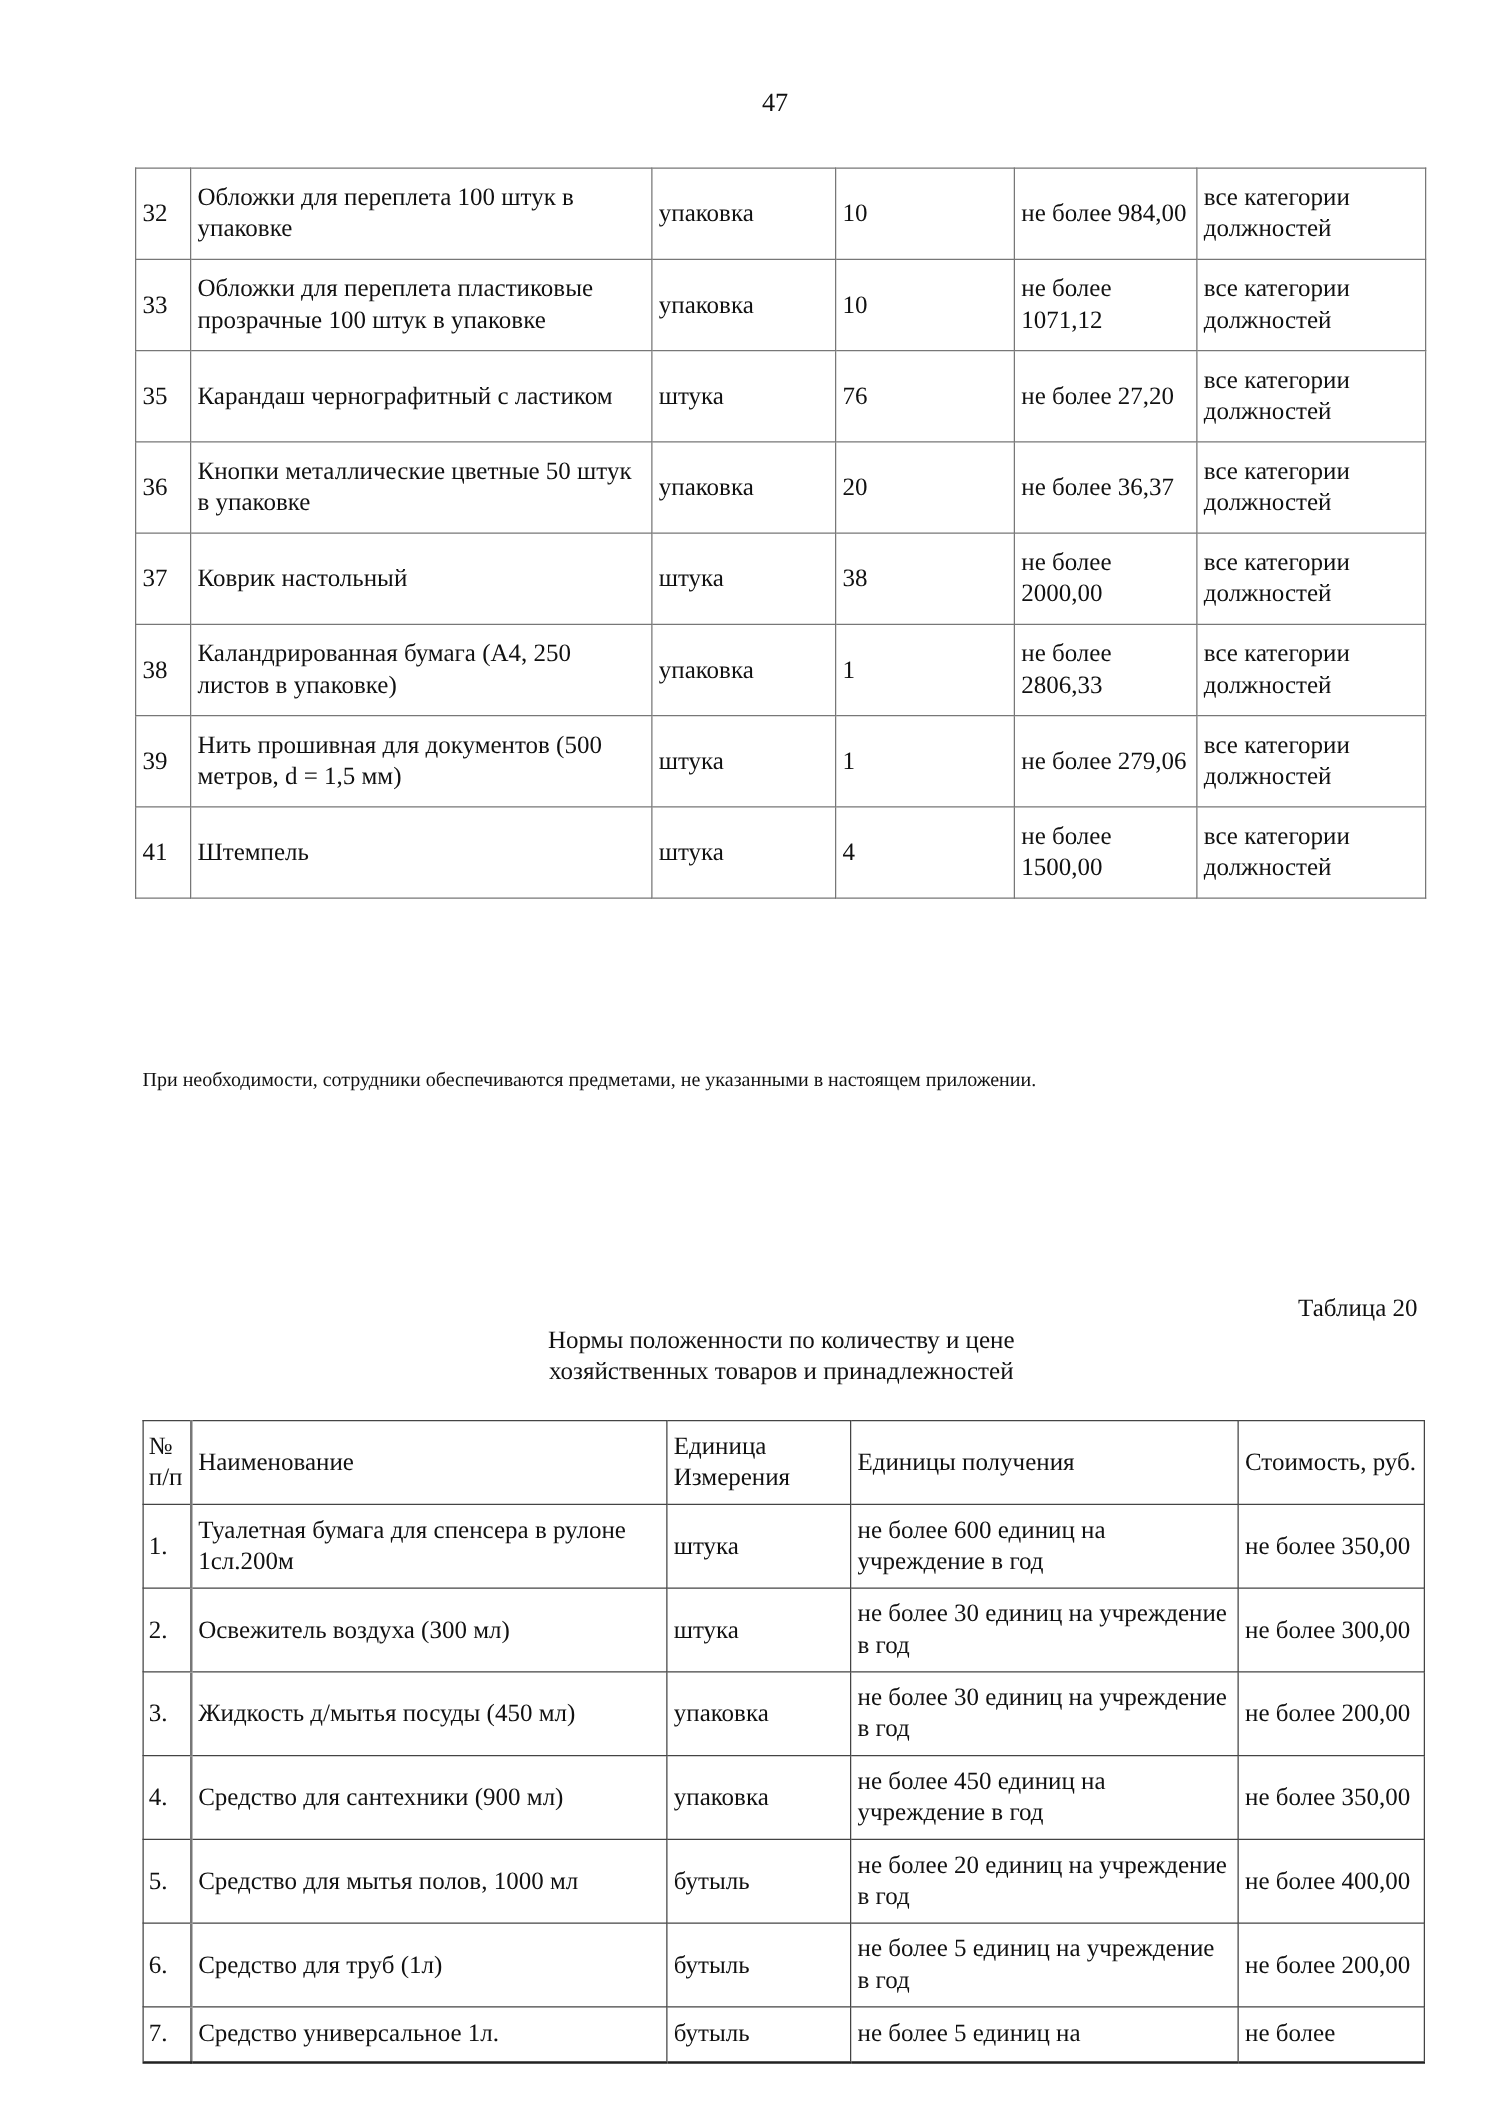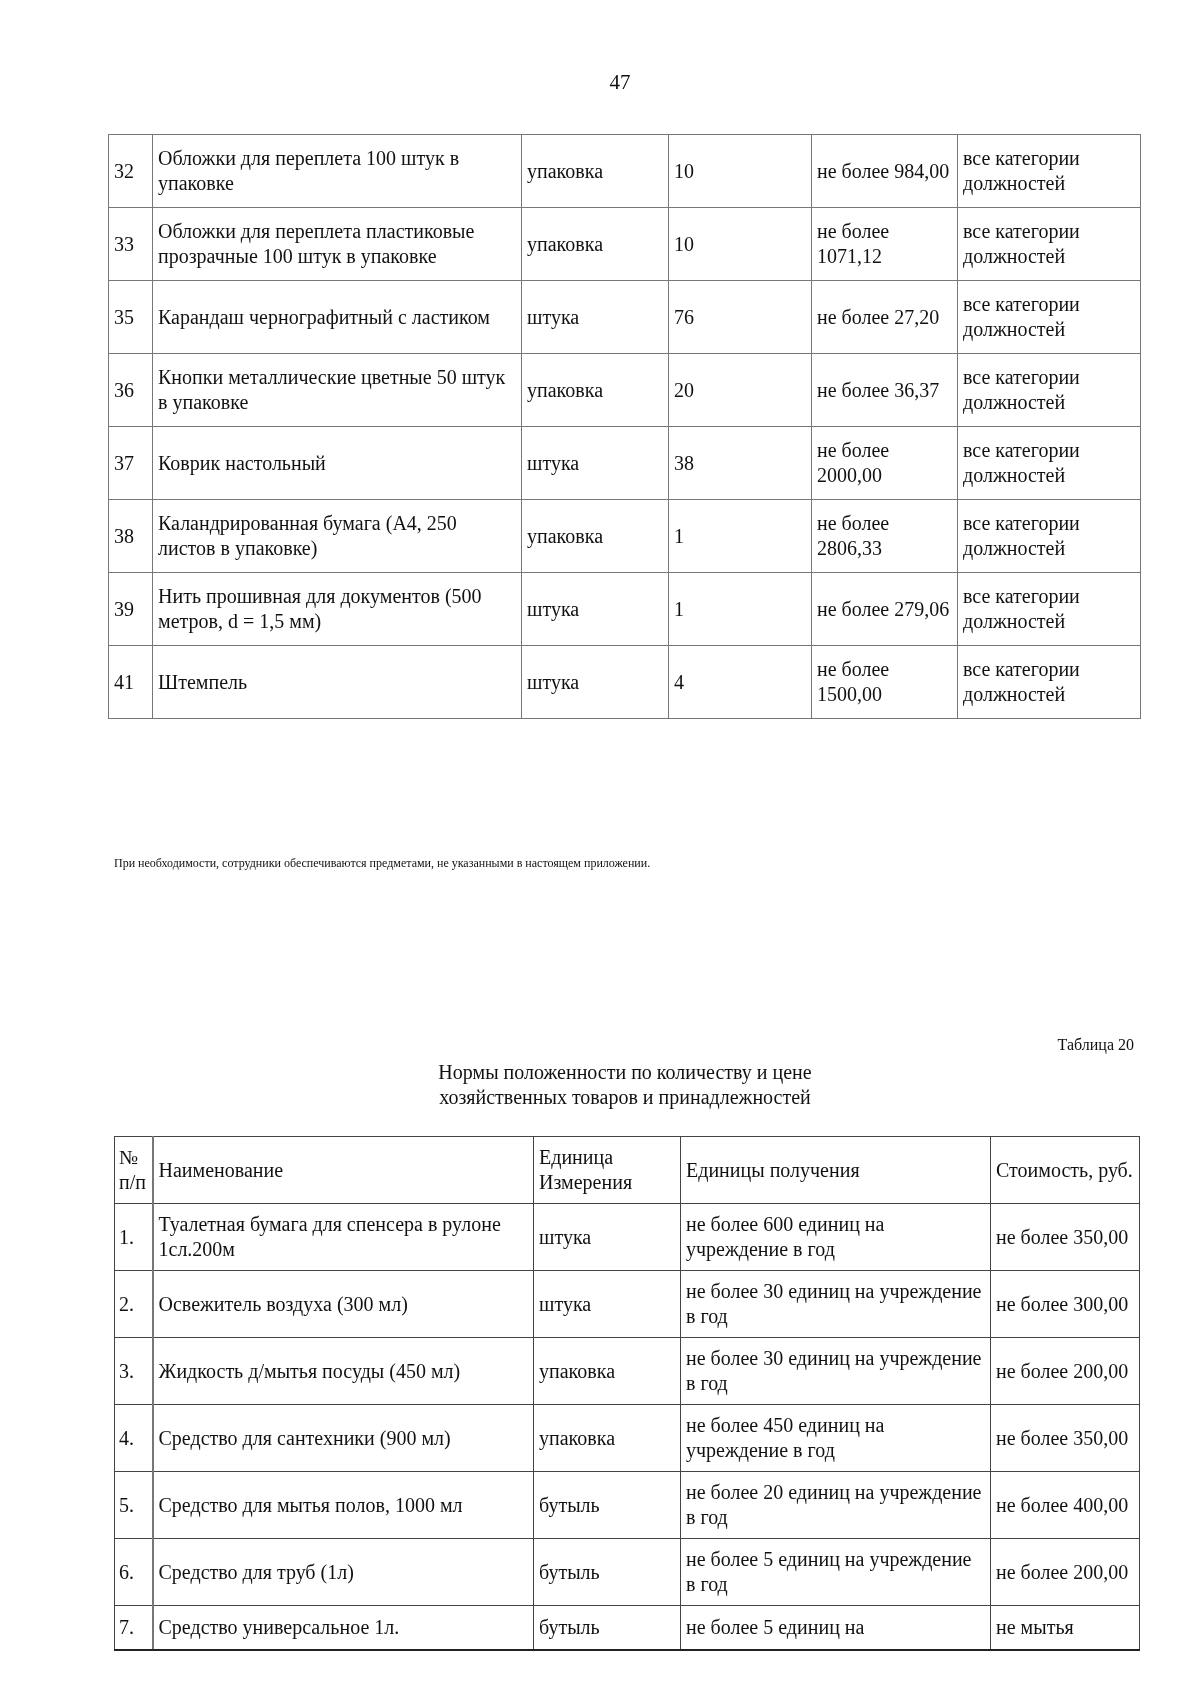--- a/index.html
+++ b/index.html
@@ -14,24 +14,24 @@
     table { border-collapse: collapse; position: absolute; table-layout: fixed; }
     td, th {
       border: 1.5px solid #777; font-weight: normal; text-align: left;
       vertical-align: middle; font-size: 20px; line-height: 25px;
       padding: 0 5px; color: #111;
     }
     #table1 { top: 134px; left: 108px; width: 1032px; }
     #table1 tr { height: 73px; }
     #table1 tr:nth-child(even) td { border-top-color: #222; }
     .footnote {
-      position: absolute; top: 856px; left: 114px; font-size: 12px; white-space: nowrap;
+      position: absolute; top: 856px; left: 114px; font-size: 16px; white-space: nowrap;
     }
     .table-label {
-      position: absolute; top: 1036px; right: 66px; font-size: 16px;
+      position: absolute; top: 1036px; right: 66px; font-size: 20px;
     }
     .table-title {
       position: absolute; top: 1060px; left: 0; width: 1250px; text-align: center;
       font-size: 20px; line-height: 25px;
     }
     #table2 { top: 1136px; left: 114px; width: 1025px; }
     #table2 tr.head { height: 67px; padding-left: 24px; }
     #table2 tr.body { height: 67px; }
     #table2 tr.last { height: 44px; }
     #table2 td { border-color: #444; }
@@ -184,16 +184,16 @@
       <td>Средство для труб (1л)</td>
       <td>бутыль</td>
       <td>не более 5 единиц на учреждение в год</td>
       <td>не более 200,00</td>
     </tr>
     <tr class="last">
       <td class="num">7.</td>
       <td>Средство универсальное 1л.</td>
       <td>бутыль</td>
       <td>не более 5 единиц на</td>
-      <td>не мытья</td>
+      <td>не более</td>
     </tr>
   </tbody>
 </table>
 
 </body></html>

